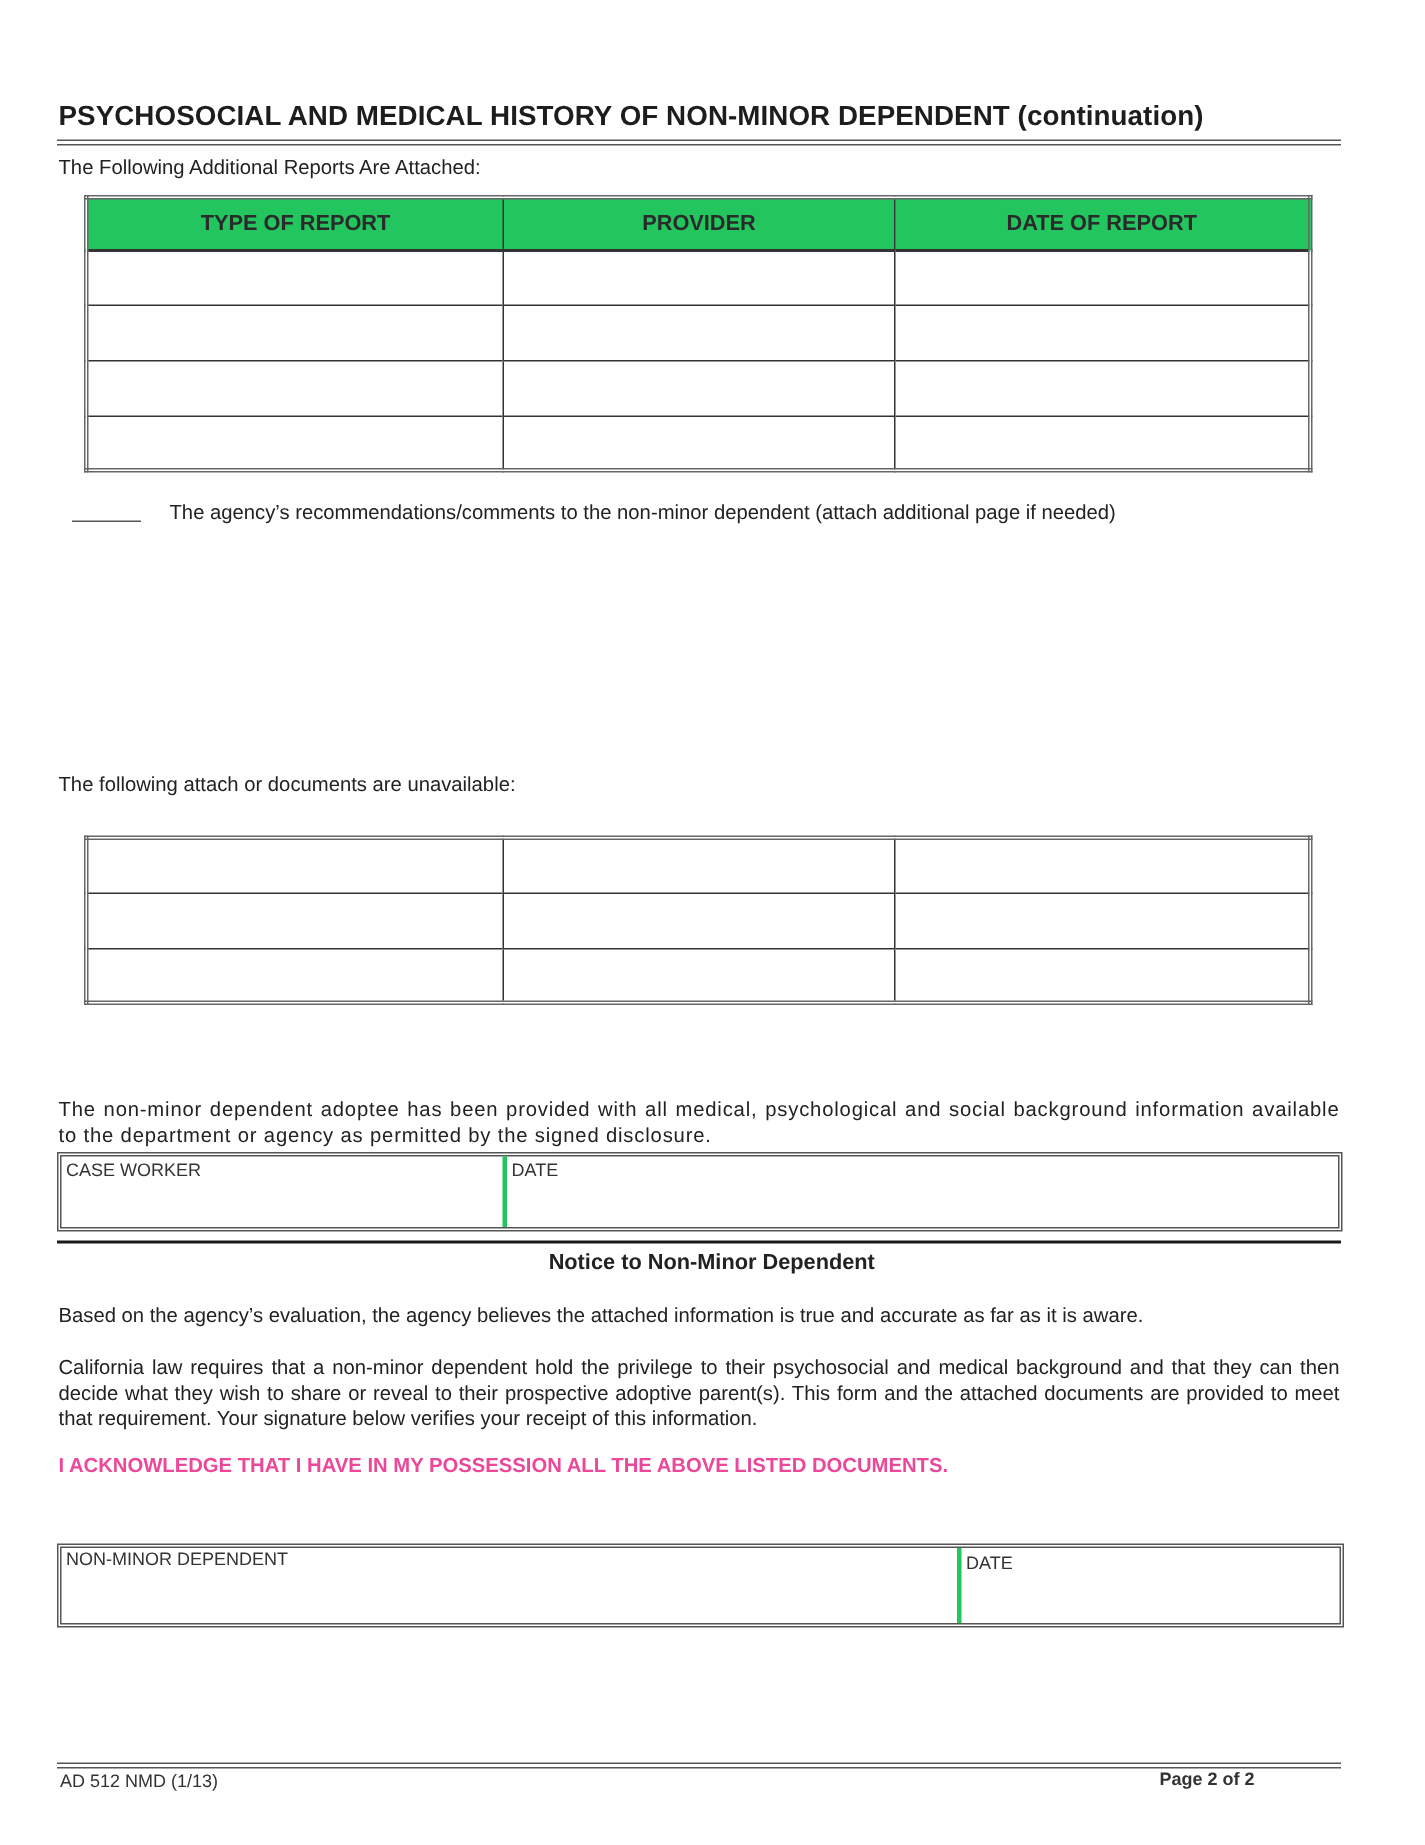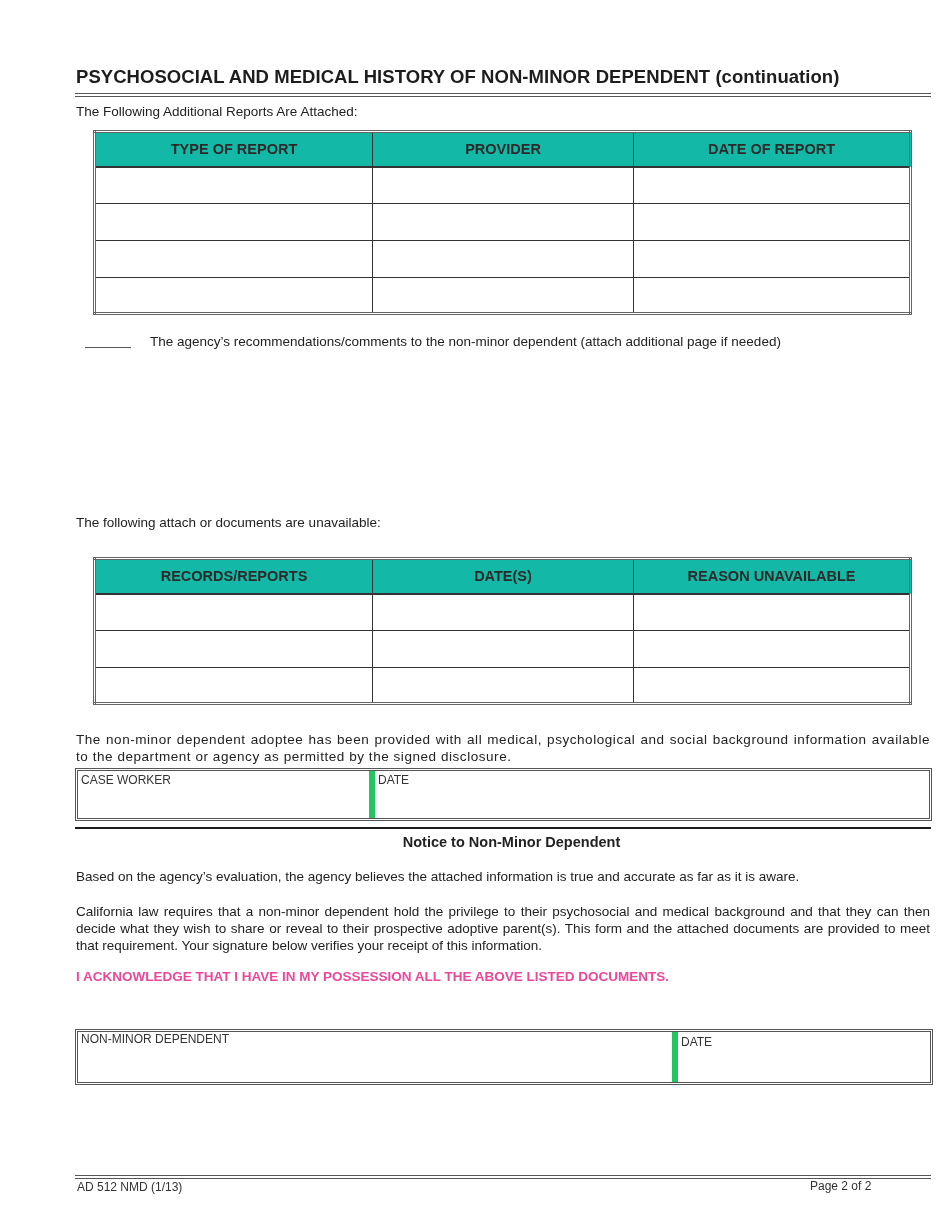--- a/index.html
+++ b/index.html
@@ -1,28 +1,28 @@
 <!DOCTYPE html>
 <html><head>
 <meta charset="utf-8">
 <style>
   html, body { margin:0; padding:0; background:#ffffff; }
   body { width:950px; height:1230px; position:relative; font-family:"Liberation Sans", sans-serif; color:#222; overflow:hidden; }
-  .abs { position:absolute;margin-left:37px; }
+  .abs { position:absolute; }
   .title { left:39px; top:66px; font-size:18.5px; font-weight:bold; color:#1d1d1d; letter-spacing:0.05px; white-space:nowrap; }
   .dbl-rule { left:38px; width:856px; height:4px; border-top:1.5px solid #555; border-bottom:1px solid #555; box-sizing:border-box; }
   .txt { font-size:13.5px; color:#222; white-space:nowrap; }
   .para { font-size:13.5px; line-height:17px; color:#222; text-align:justify; }
   table.grid { border-collapse:collapse; table-layout:fixed; border:3px double #666; }
-  table.grid th { background:#14b8a6; font-size:14.5px; font-weight:bold; color:#2a2a2a; text-align:center; border-right:1px solid #333; border-bottom:2px solid #333; padding:0; }
+  table.grid th { background:#22c55e; font-size:14.5px; font-weight:bold; color:#2a2a2a; text-align:center; border-right:1px solid #333; border-bottom:2px solid #333; padding:0; }
   table.grid td { border-right:1px solid #333; border-top:1px solid #333; padding:0; }
   table.grid th:last-child, table.grid td:last-child { border-right:none; }
   .blank-line { border-bottom:1px solid #555; }
   .sig { border:3px double #555; display:flex; box-sizing:border-box; }
-  .sig .cell { font-size:12px; color:#333; padding:2px 3px; box-sizing:border-box; border-right:6px solid #22c55e; }
+  .sig .cell { font-size:12px; color:#333; padding:2px 3px; box-sizing:border-box; border-right:3px solid #22c55e; }
   .sig .cell:last-child { border-right:none; }
   .heavy-rule { left:38px; width:856px; height:0; border-top:2.5px solid #1a1a1a; }
   .notice { left:0; width:949px; top:834px; text-align:center; font-size:14.5px; font-weight:bold; color:#222; }
   .ack { font-size:13.5px; font-weight:bold; color:#ec4899; white-space:nowrap; }
   .footer { font-size:12px; color:#333; white-space:nowrap; }
 </style>
 </head>
 <body>
 
 <div class="abs title">PSYCHOSOCIAL AND MEDICAL HISTORY OF NON-MINOR DEPENDENT (continuation)</div>
@@ -71,25 +71,20 @@
 
 <div class="abs txt" style="left:39px; top:515px;">The following attach or documents are unavailable:</div>
 
 <table class="abs grid" style="left:56px; top:557px; width:819px;">
   <colgroup>
       <col style="width:278px">
       <col style="width:261px">
       <col style="width:277px">
     </colgroup>
   <tbody>
-      <tr style="height:35px;">
-    <th>RECORDS/REPORTS</th>
-    <th>DATE(S)</th>
-    <th>REASON UNAVAILABLE</th>
-  </tr>
   <tr style="height:37px;">
     <td></td>
     <td></td>
     <td></td>
   </tr>
   <tr style="height:37px;">
     <td></td>
     <td></td>
     <td></td>
   </tr>
@@ -122,13 +117,13 @@
   <div class="cell" style="width:600px; padding-top:0;">
     <span>NON-MINOR DEPENDENT</span>
   </div>
   <div class="cell" style="flex:1; padding-top:3px;">
     <span>DATE</span>
   </div>
 </div>
 
 <div class="abs dbl-rule" style="top:1175px;"></div>
 <div class="abs footer" style="left:40px; top:1180px;">AD 512 NMD (1/13)</div>
-<div class="abs footer" style="left:773px; top:1179px;">Page 2 of 2</div>
+<div class="abs footer" style="left:773px; top:1179px;font-weight:bold;">Page 2 of 2</div>
 
 </body></html>

